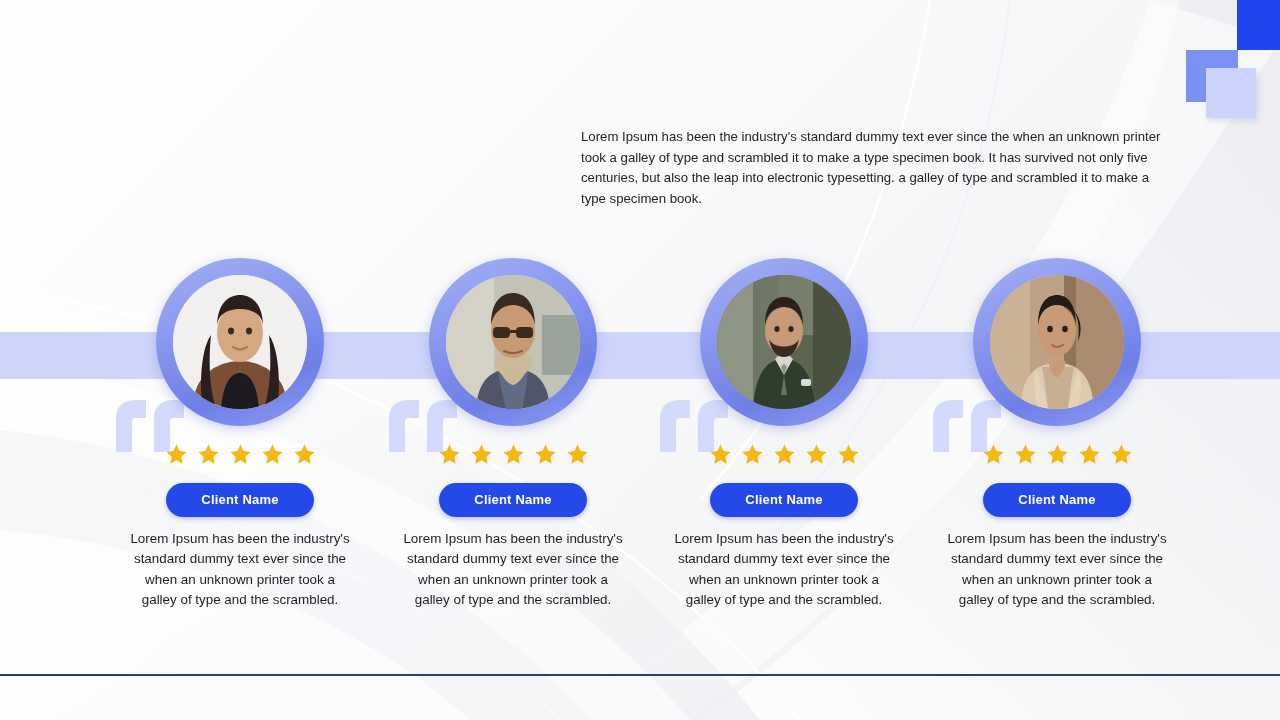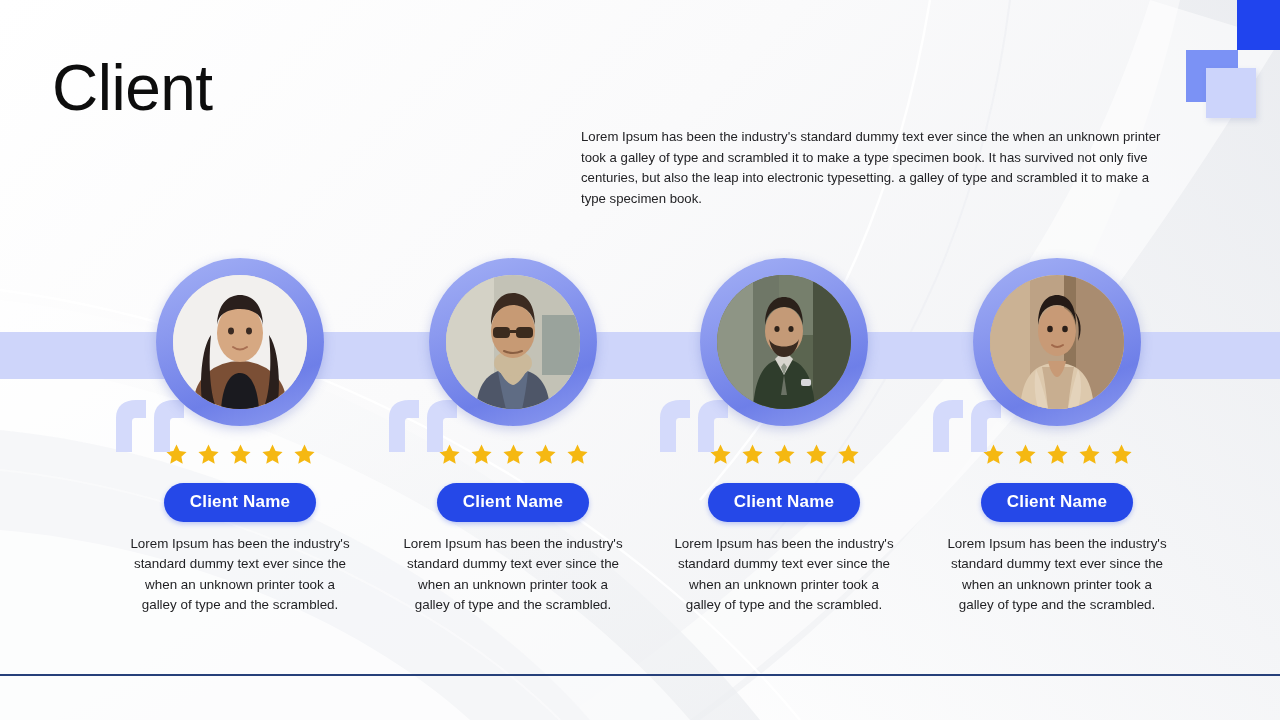--- a/index.html
+++ b/index.html
@@ -46,21 +46,21 @@
         box-shadow:0 3px 12px rgba(90,105,200,.30);}
   .avatar{position:absolute;left:17px;top:17px;width:134px;height:134px;
           border-radius:50%;overflow:hidden;background:#dcdcdc;}
   .avatar svg{display:block;width:134px;height:134px;}
 
   .stars{margin-top:17px;height:26px;display:flex;justify-content:center;gap:9px;}
   .stars svg{display:block;}
 
   .namebtn{margin:14px auto 0;display:inline-block;min-width:148px;
            padding:9px 26px 10px;border-radius:20px;background:#2548e8;
-           color:#fff;font-size:17px;font-weight:700;letter-spacing:.2px;
+           color:#fff;font-size:13px;font-weight:700;letter-spacing:.2px;
            box-shadow:0 2px 5px rgba(37,72,232,.28);cursor:pointer;
            border:none;font-family:"Liberation Sans",sans-serif;}
 
   .body-text{margin:12px auto 0;width:222px;font-size:13.4px;line-height:20.3px;
              color:#1f1f22;}
 
   
   .rule{position:absolute;left:0;top:674px;width:1280px;height:1.6px;background:#26407a;}
 </style>
 </head>
@@ -93,21 +93,21 @@
     </svg>
   </div>
 
   <div class="sq sq-dark"></div>
   <div class="sq sq-mid"></div>
   <div class="sq sq-light"></div>
 
   <div class="band"></div>
 
   <div class="title">
-    <span>Client</span><br>
+    <br>
   </div>
   <div class="intro">Lorem Ipsum has been the industry's standard dummy text ever since the when an unknown printer took a galley of type and scrambled it to make a type specimen book. It has survived not only five centuries, but also the leap into electronic typesetting. a galley of type and scrambled it to make a type specimen book.</div>
 
   <div class="cards">
 
     <div class="card c0">
       <svg class="quote-svg" width="72" height="56" viewBox="0 0 72 56">
         <path d="M2 54 V20 C2 8 10 2 22 2 H32 V20 H22 C18 20 18 22 18 26 V54 Z M40 54 V20 C40 8 48 2 60 2 H70 V20 H60 C56 20 56 22 56 26 V54 Z" fill="#d4dafb"></path>
       </svg>
       <div class="avatar-wrap">

